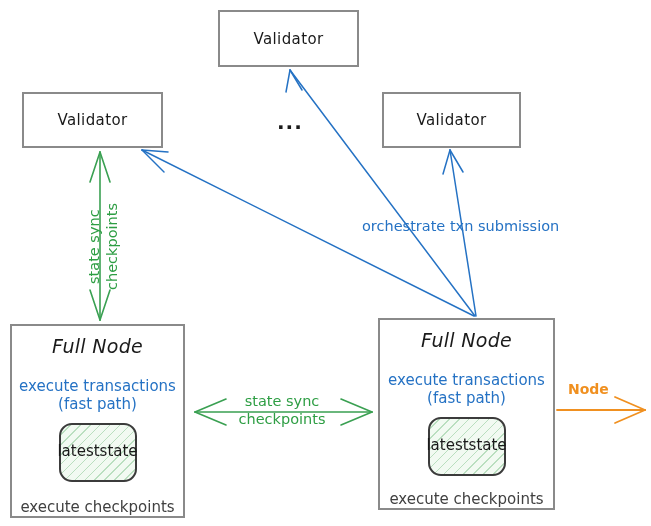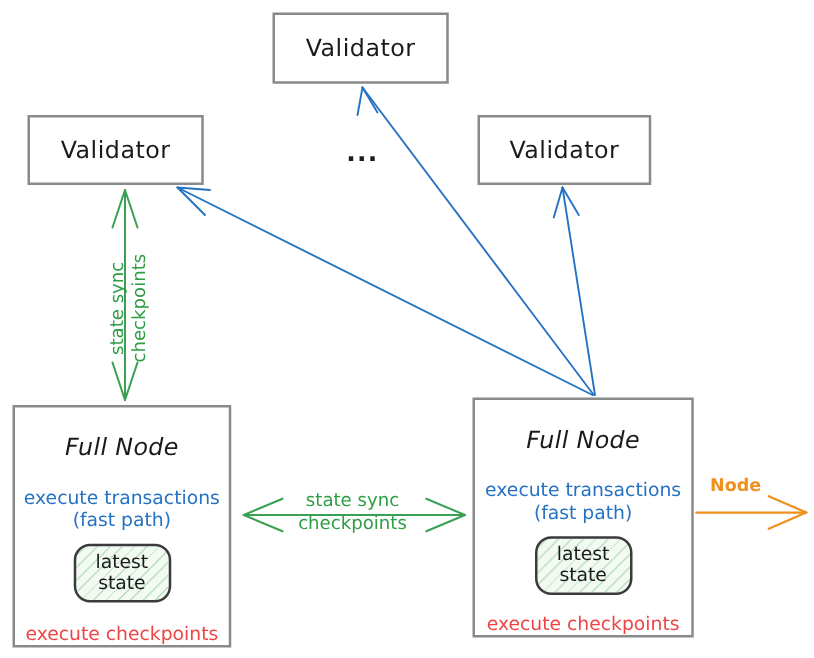--- a/index.html
+++ b/index.html
@@ -31,34 +31,34 @@
     background: #ffffff;
     border: 2px solid #8a8a8a;
   }
   .validator-box {
     display: flex;
     align-items: center;
     justify-content: center;
   }
   .validator-label {
     color: #1a1a1a;
-    font-size: 19px;
+    font-size: 15px;
     letter-spacing: 0.4px;
   }
   .fullnode-box {
     display: flex;
     flex-direction: column;
     align-items: center;
   }
   .fullnode-title {
     color: #1a1a1a;
     font-size: 19px;
     font-style: italic;
     letter-spacing: 0.3px;
-    margin-top: 21px;
+    margin-top: 9px;
   }
   .fullnode-blue {
     color: #2572c4;
     font-size: 15px;
     text-align: center;
     line-height: 1.22;
     margin-top: 20px;
   }
   .latest-state {
     position: relative;
@@ -69,32 +69,32 @@
     border-radius: 13px;
     background-color: #f2faf2;
     background-image: repeating-linear-gradient(
       -45deg,
       rgba(140, 200, 150, 0.55) 0px,
       rgba(140, 200, 150, 0.55) 1px,
       rgba(255, 255, 255, 0) 1px,
       rgba(255, 255, 255, 0) 7px
     );
     display: flex;
-    flex-direction: column;
+    flex-direction: row;
     align-items: center;
     justify-content: center;
     margin-top: 9px;
   }
   .latest-state span {
     color: #1a1a1a;
     font-size: 15px;
     line-height: 1.18;
   }
   .fullnode-green {
-    color: #ef4444;
+    color: #404040;
     font-size: 15px;
     text-align: center;
   }
   .ellipsis-label {
     position: absolute;
     color: #1a1a1a;
     font-size: 20px;
     font-weight: bold;
     letter-spacing: 1px;
   }
@@ -173,20 +173,21 @@
 
   <div class="node-box validator-box" style="left:382px; top:92px; width:139px; height:56px;">
     <span class="validator-label">Validator</span>
   </div>
 
   <div class="ellipsis-label" style="left:277px; top:110px;">...</div>
 
   <div class="vert-label" style="left:86px; top:284px;">state sync</div>
   <div class="vert-label" style="left:104px; top:290px;">checkpoints</div>
 
+  <div class="edge-label blue" style="left:362px; top:218px;">orchestrate txn submission</div>
 
   <div class="edge-label green" style="left:227px; top:392px; width:110px;">
     <div>state sync</div>
     <div>checkpoints</div>
   </div>
 
   <div class="edge-label orange" style="left:568px; top:381px;">Node</div>
 
   <div class="node-box fullnode-box" style="left:10px; top:324px; width:175px; height:194px;">
     <div class="fullnode-title">Full Node</div>

